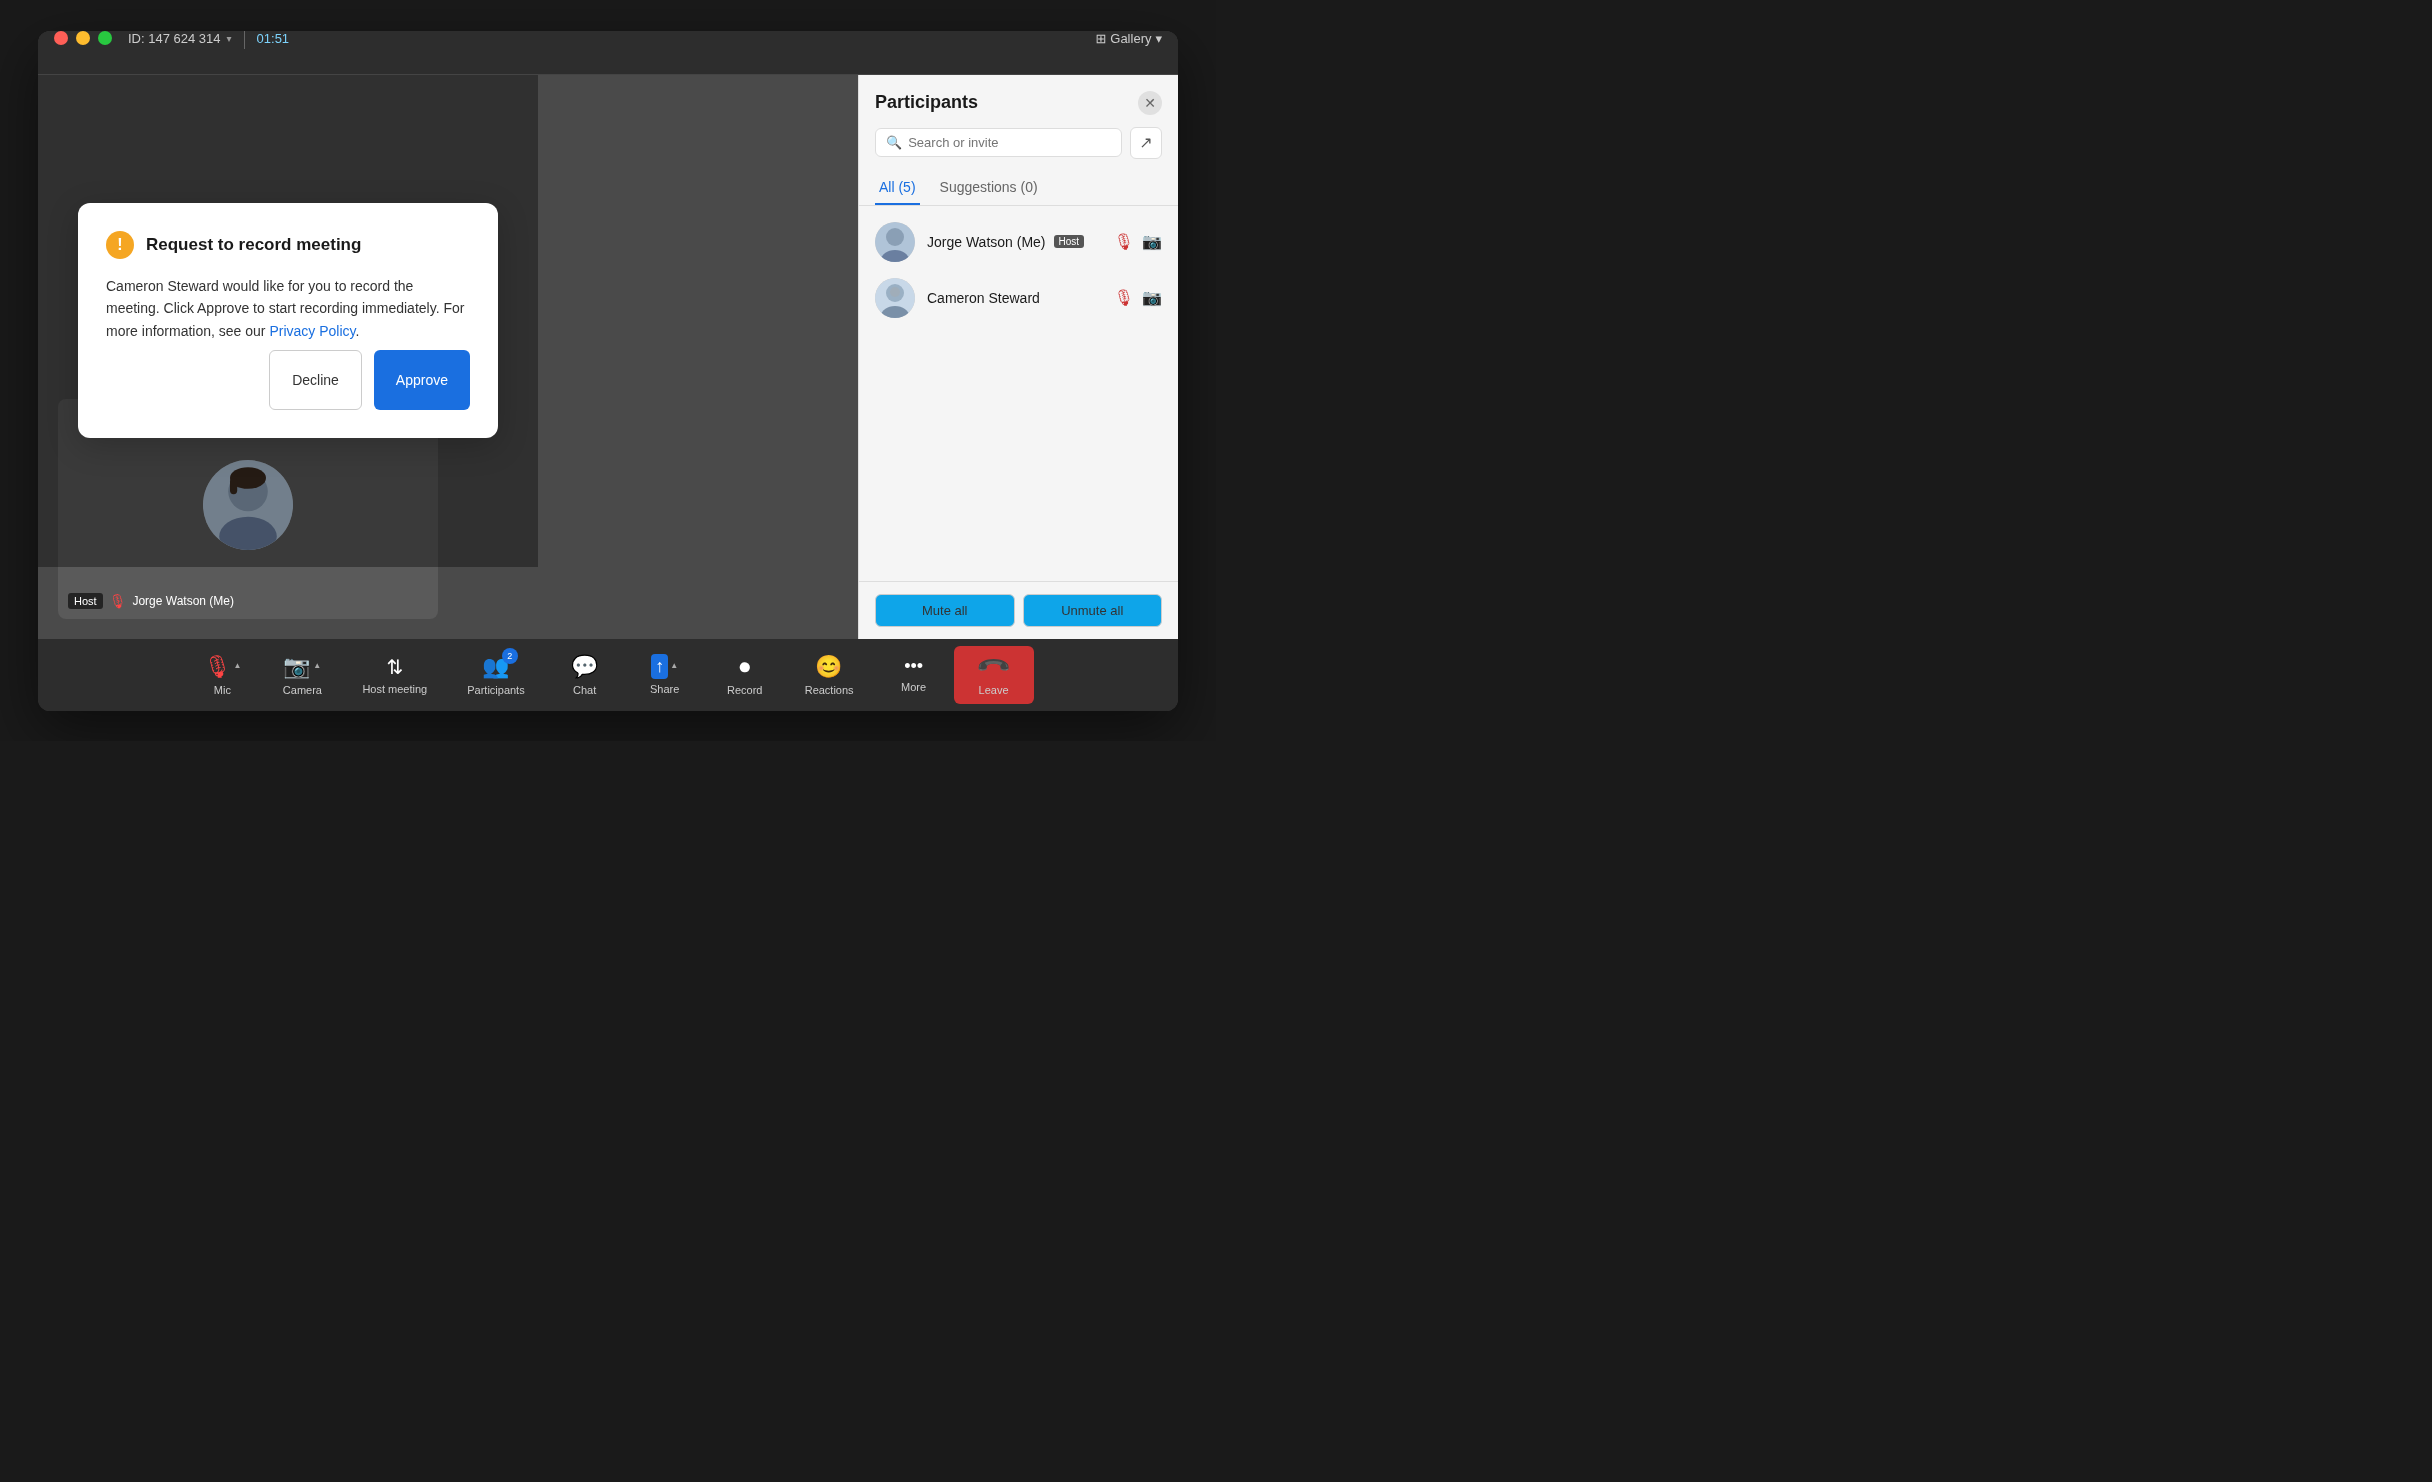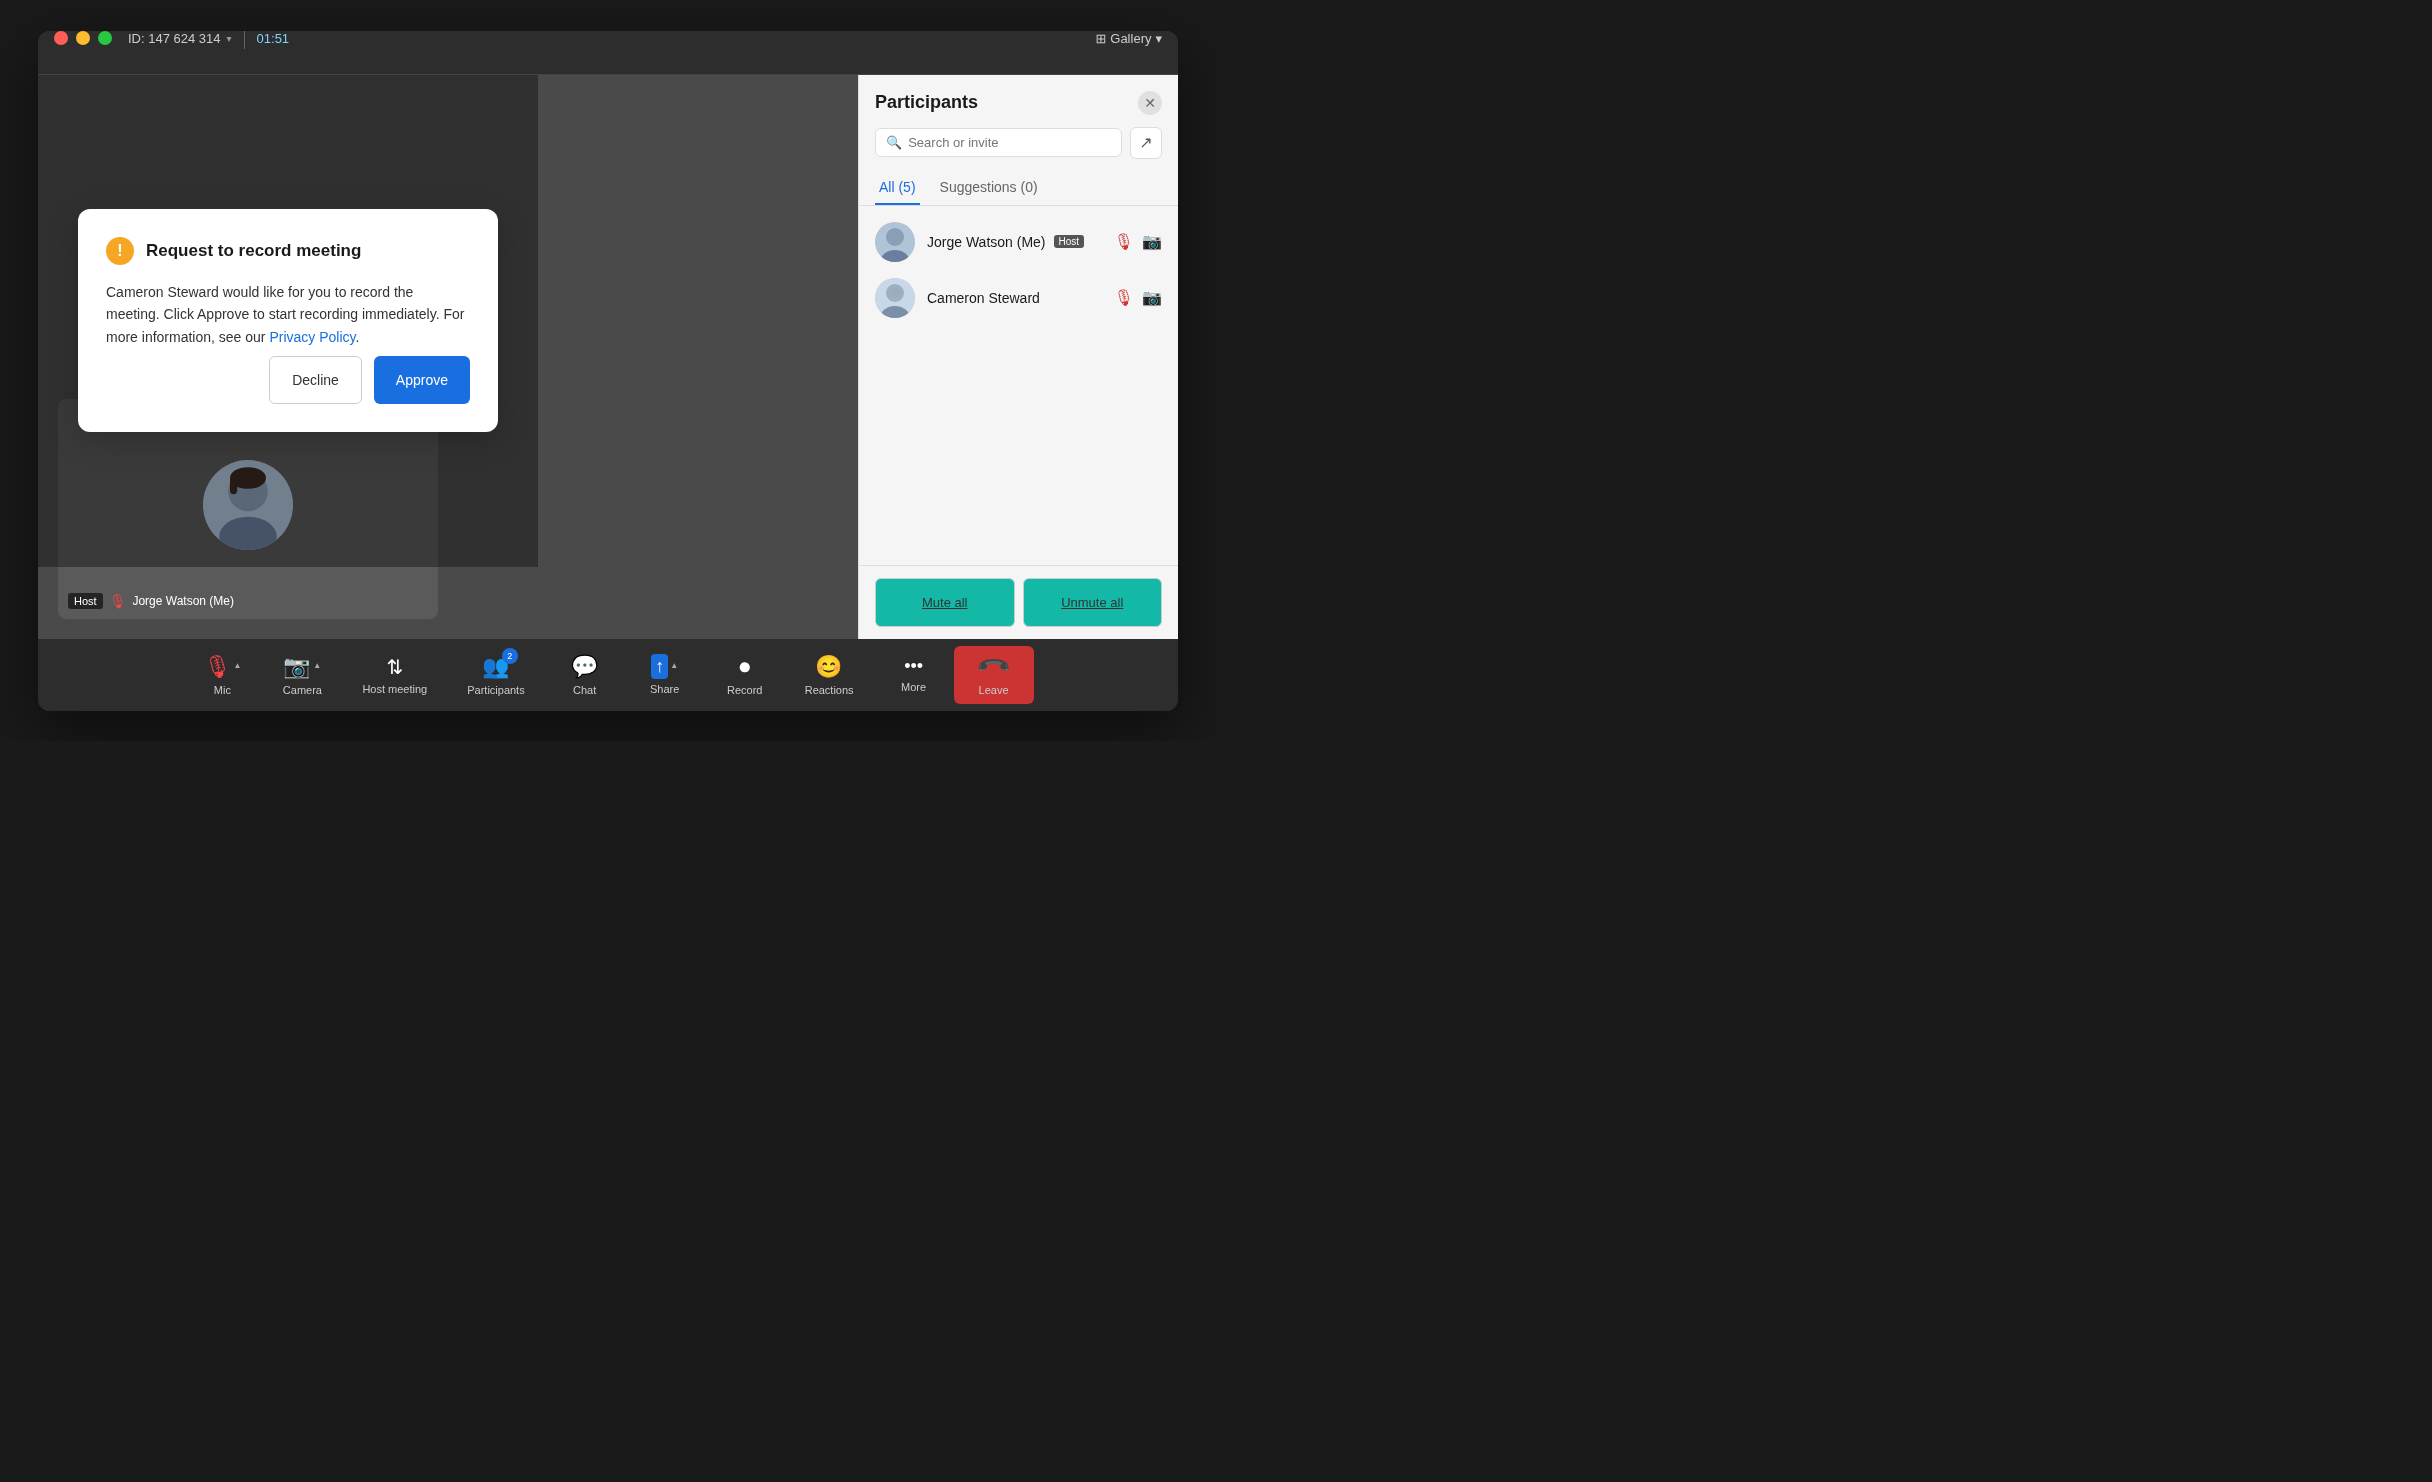--- a/index.html
+++ b/index.html
@@ -282,29 +282,28 @@
       font-size: 16px;
     }
     .sidebar-footer {
       padding: 12px 16px;
       display: flex;
       gap: 8px;
       border-top: 1px solid #ddd;
     }
     .footer-btn {
       flex: 1;
-      padding: 16px;
+      padding: 8px;
       border: 1px solid #ccc;
       border-radius: 6px;
-      background: #14b8a6;
+      background: #0ea5e9;
       font-size: 13px;
       color: #333;
       cursor: pointer;
       font-weight: 500;
-      text-decoration: underline;
     }
     
     .toolbar {
       height: 72px;
       background: #2d2d2d;
       display: flex;
       align-items: center;
       justify-content: center;
       gap: 0;
       flex-shrink: 0;
@@ -426,21 +425,21 @@
       padding: 9px 22px;
       border: 1px solid #ccc;
       border-radius: 6px;
       background: #fff;
       font-size: 14px;
       cursor: pointer;
       color: #333;
       font-weight: 400;
     }
     .btn-approve {
-      padding: 16px 22px;
+      padding: 22px 22px;
       border: none;
       border-radius: 6px;
       background: #1a6fe0;
       color: #fff;
       font-size: 14px;
       cursor: pointer;
       font-weight: 500;
     }
   </style>
 </head>

